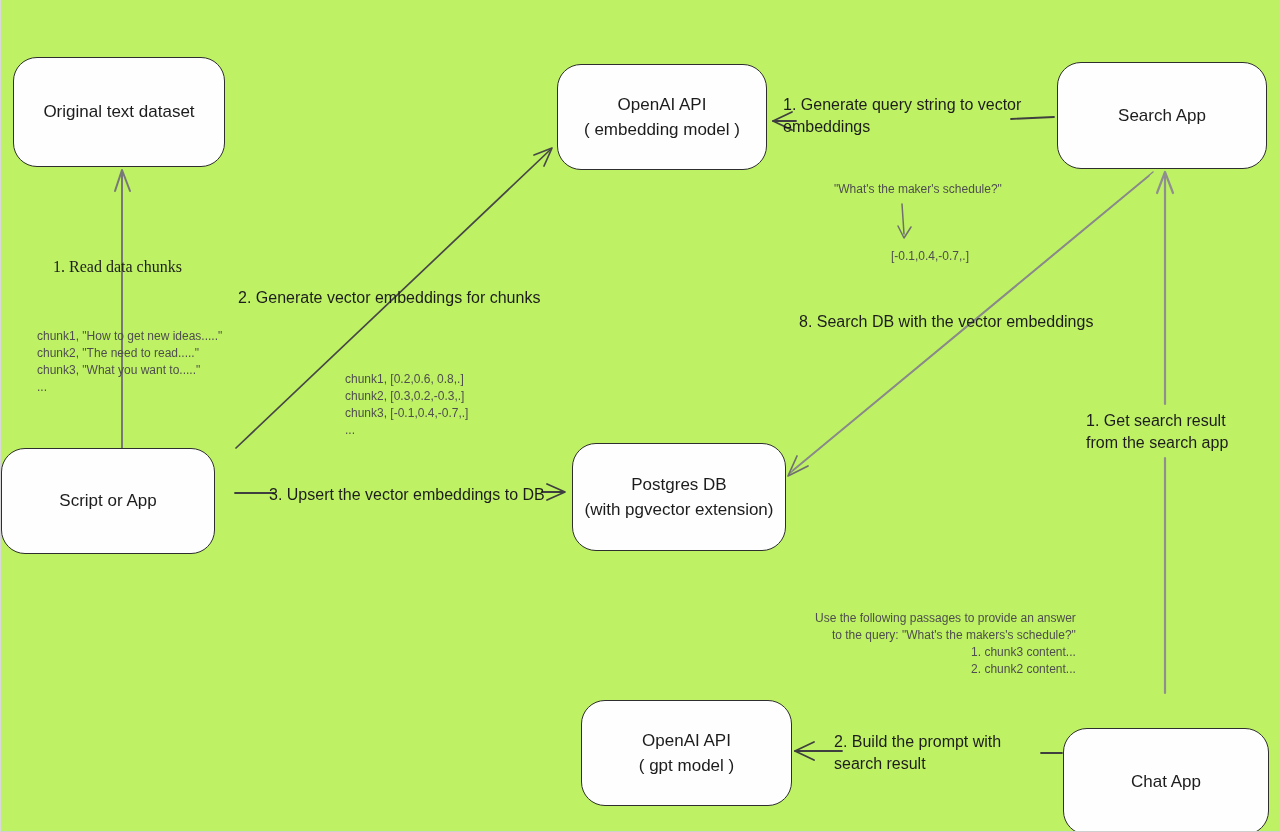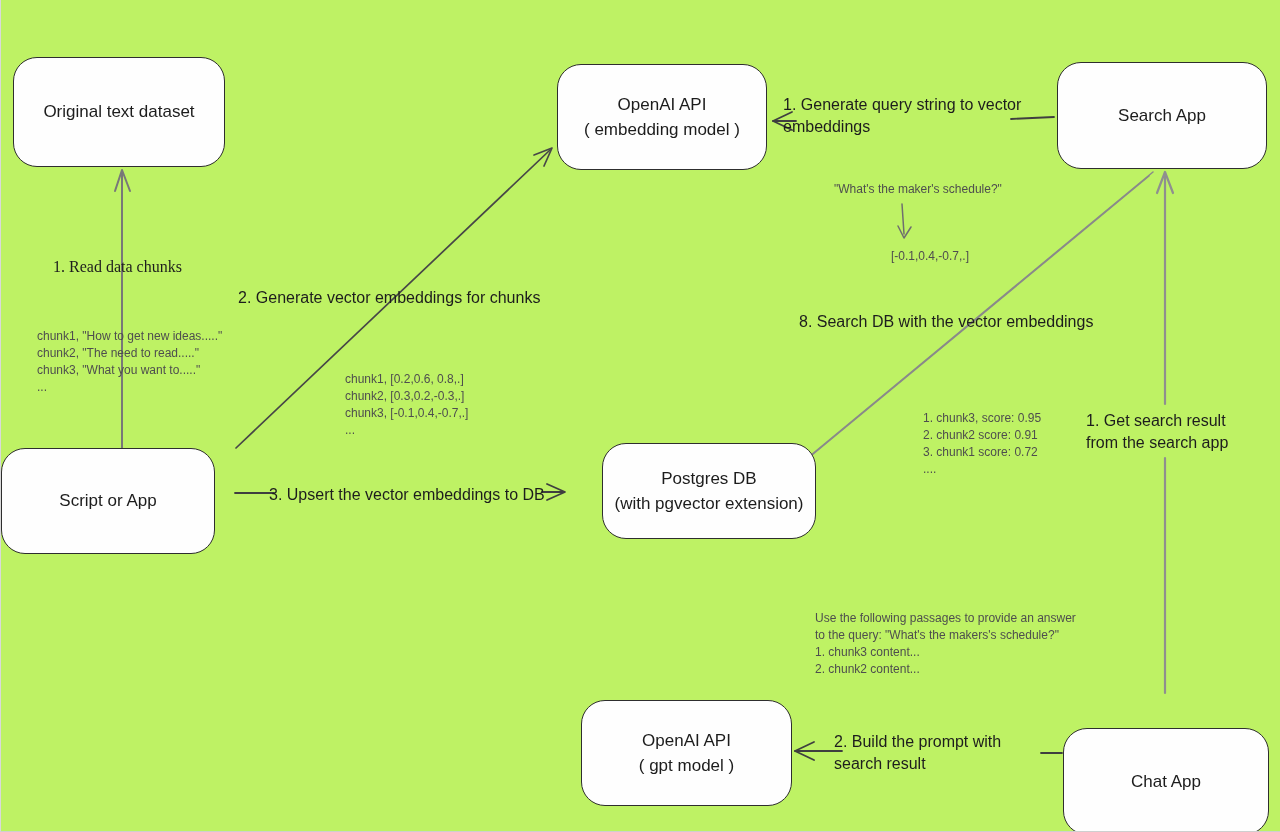--- a/index.html
+++ b/index.html
@@ -114,21 +114,21 @@
   </div>
 
   <div class="node" style="left:1056px; top:62px; width:210px; height:107px;">
     <span>Search App</span>
   </div>
 
   <div class="node" style="left:0; top:448px; width:214px; height:106px;">
     <span>Script or App</span>
   </div>
 
-  <div class="node" style="left:571px; top:443px; width:214px; height:96px;margin-left:30px;">
+  <div class="node" style="left:571px; top:443px; width:214px; height:108px;">
     <span>Postgres DB
 (with pgvector extension)</span>
   </div>
 
   <div class="node" style="left:580px; top:700px; width:211px; height:106px;">
     <span>OpenAI API
 ( gpt model )</span>
   </div>
 
   <div class="node" style="left:1062px; top:728px; width:206px; height:107px;">
@@ -159,23 +159,19 @@
 
   <div class="annotation" style="left:328px; top:371px;margin-left:16px;">chunk1, [0.2,0.6, 0.8,.]
 chunk2, [0.3,0.2,-0.3,.]
 chunk3, [-0.1,0.4,-0.7,.]
 ...</div>
 
   <div class="annotation" style="left:833px; top:181px;">"What's the maker's schedule?"</div>
 
   <div class="annotation" style="left:890px; top:248px;">[-0.1,0.4,-0.7,.]</div>
 
-  <div class="annotation" style="left:922px; top:410px;">1. chunk3, score: 0.95
-2. chunk2 score: 0.91
-3. chunk1 score: 0.72
-....</div>
 
-  <div class="annotation" style="left:814px; top:610px;">Use the following passages to provide an answer
+  <div class="annotation" style="left:814px; top:610px;text-align:right;">Use the following passages to provide an answer
 to the query: "What's the makers's schedule?"
 1. chunk3 content...
 2. chunk2 content...</div>
 
 </div>
 
 </body></html>

